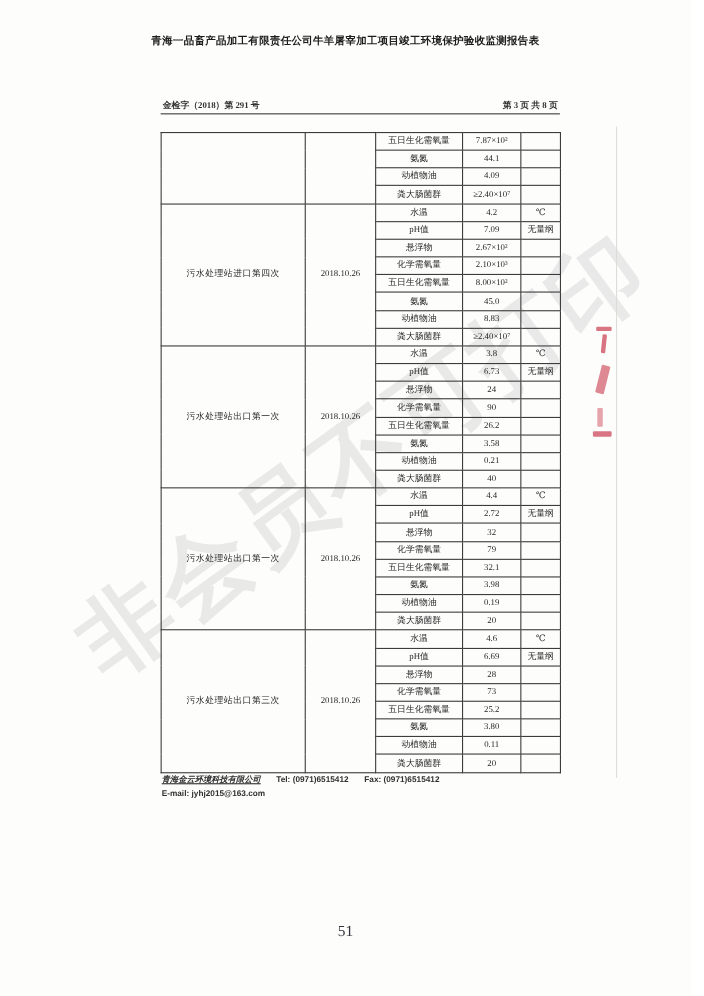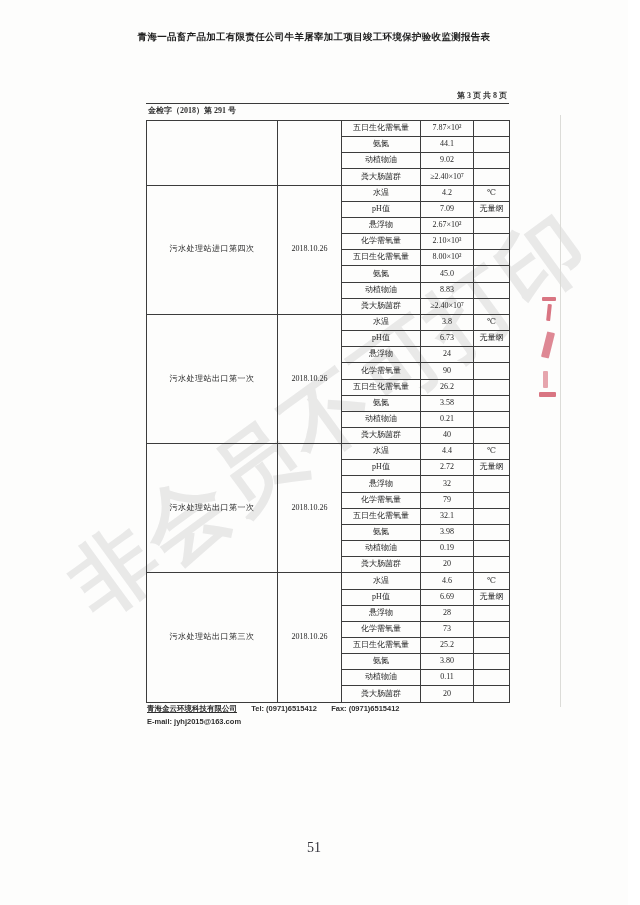--- a/index.html
+++ b/index.html
@@ -26,21 +26,21 @@
   
   .doc-header {
     position: absolute;
     top: 89px; left: 146px; width: 363px; height: 14px;
     border-bottom: 1px solid #3a3a3a;
     font-size: 8px;
     font-weight: 700;
     color: #2f2f2f;
     z-index: 2;
   }
-  .doc-number { position: absolute; left: 2px; top: 16px; }
+  .doc-number { position: absolute; left: 2px; top: 1px; }
   .page-indicator { position: absolute; right: 2px; top: 1px; }
   
   .watermark {
     position: absolute;
     left: 330px; top: 415px;
     transform: translate(-50%, -50%) rotate(-36deg);
     white-space: nowrap;
     font-size: 84px;
     font-weight: 700;
     color: var(--watermark-color, #d9d9d9);
@@ -103,20 +103,21 @@
     font-size: 7.5px;
     color: #2f2f2f;
     z-index: 2;
     font-family: "Liberation Sans", sans-serif;
   }
   .footer-line1 { margin-bottom: 3px; }
   .company-name {
     font-weight: 700;
     text-decoration: underline;
     font-family: "Liberation Serif", "DejaVu Serif", serif;
+    font-style: italic;
   }
   .footer-line1 .contact { font-weight: 700; }
   .footer-line2 { font-weight: 700; }
   .sp { display: inline-block; width: 10px; }
   
   .page-number {
     position: absolute;
     top: 840px; left: 0; right: 0;
     text-align: center;
     font-size: 14px;
@@ -155,21 +156,21 @@
             <td class="value">7.87×10²</td>
             <td class="unit"></td>
           </tr>
           <tr>
             <td class="param">氨氮</td>
             <td class="value">44.1</td>
             <td class="unit"></td>
           </tr>
           <tr>
             <td class="param">动植物油</td>
-            <td class="value">9.02</td>
+            <td class="value">4.09</td>
             <td class="unit"></td>
           </tr>
           <tr>
             <td class="param">粪大肠菌群</td>
             <td class="value">≥2.40×10⁷</td>
             <td class="unit"></td>
           </tr>
           <tr class="section-start">
             <td rowspan="8" class="loc">污水处理站进口第四次</td>
             <td rowspan="8" class="date">2018.10.26</td>

